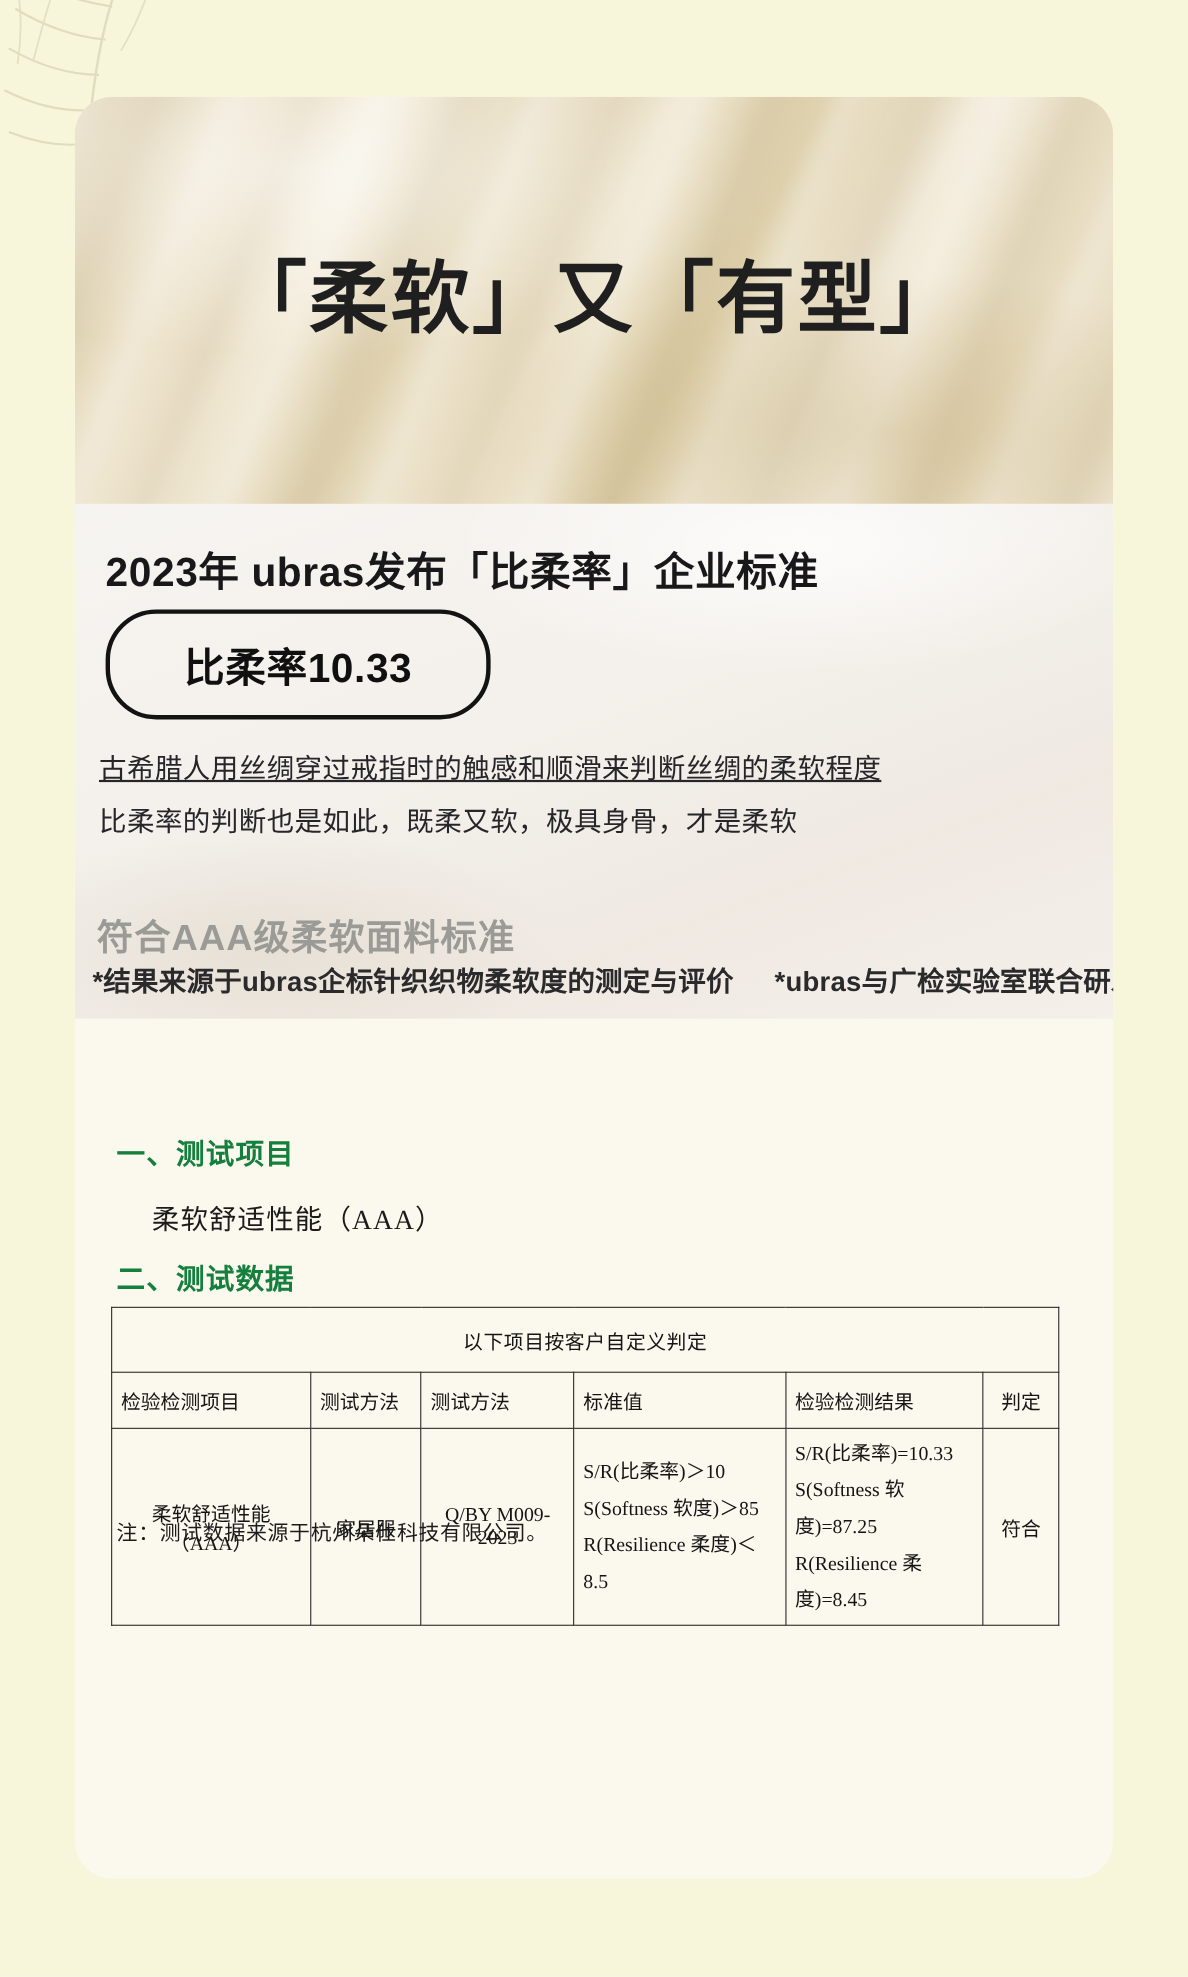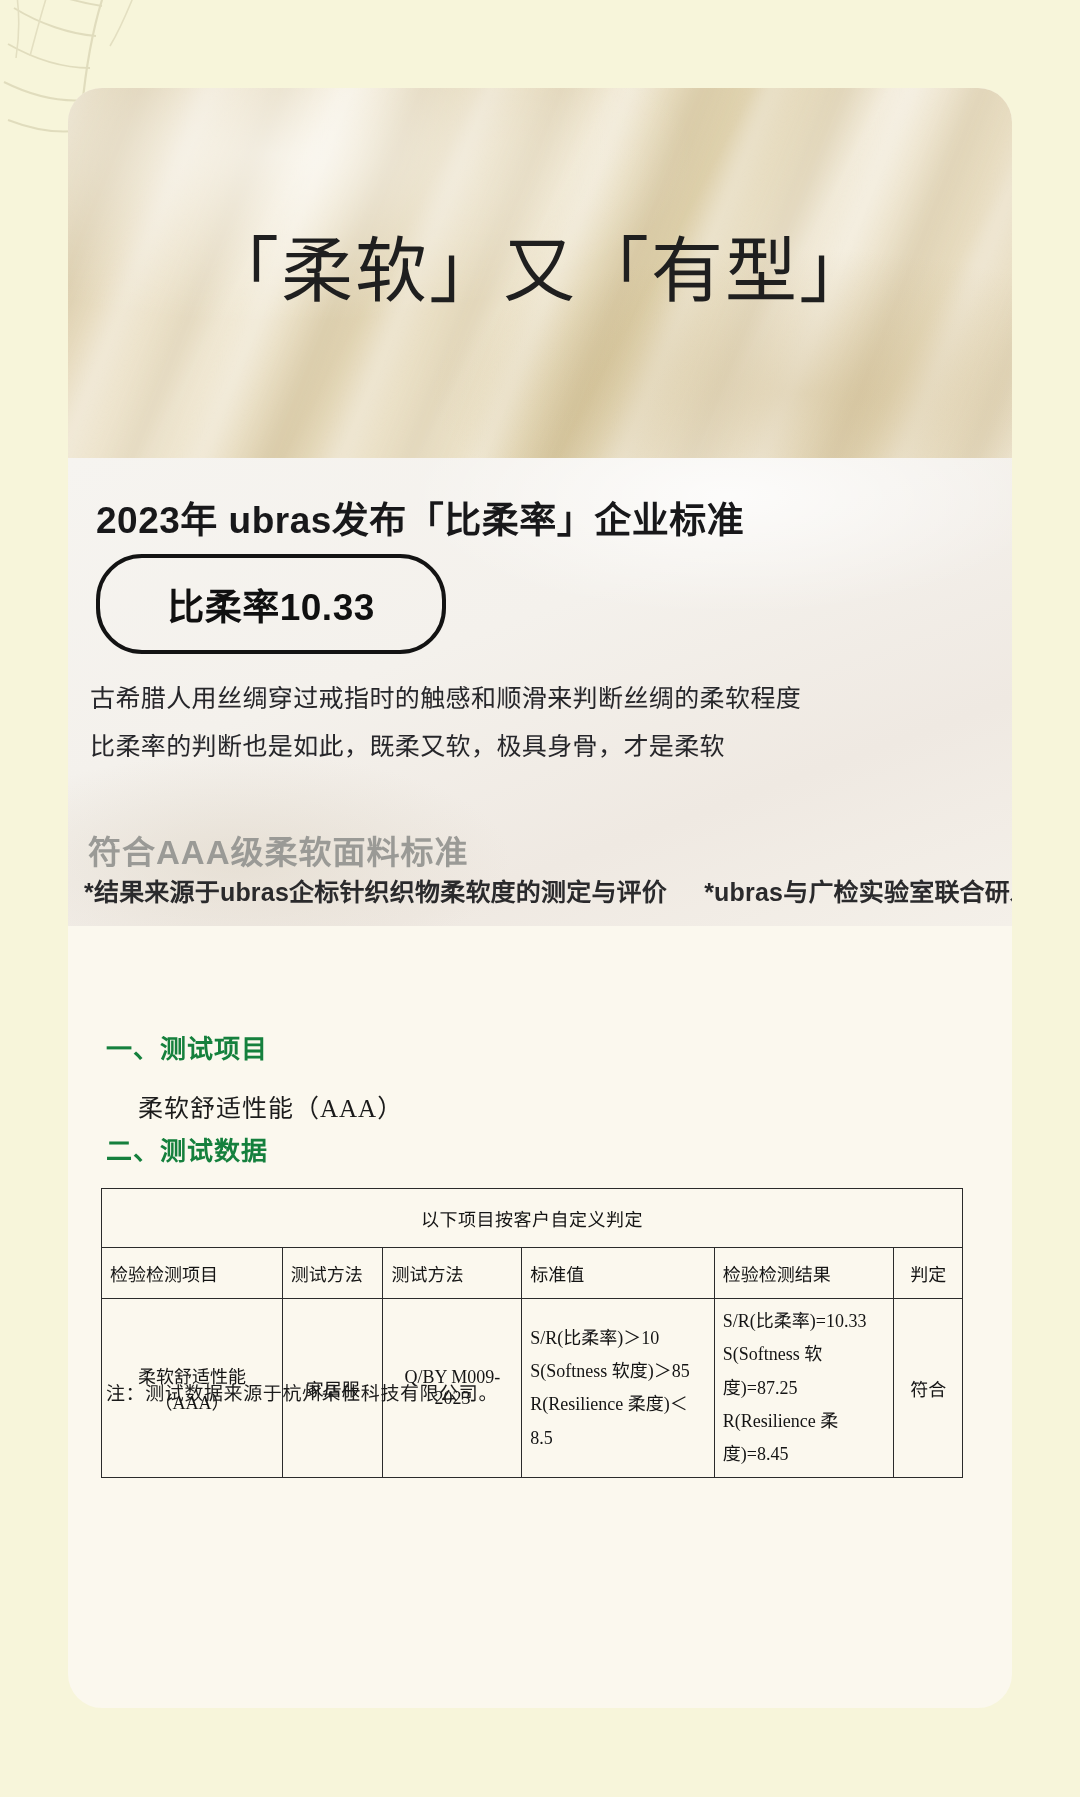--- a/index.html
+++ b/index.html
@@ -73,21 +73,21 @@
   .hero-title {
     position: absolute;
     left: 0;
     right: 0;
     top: 148px;
     text-align: center;
     font-size: 72px;
     line-height: 1;
     letter-spacing: 2px;
     color: #1f1f1f;
-    font-weight: 400;
+    font-weight: 700;
     font-family: "Liberation Serif", "DejaVu Serif", serif;
     z-index: 3;
     white-space: nowrap;
   }
 
   
   .panel {
     position: absolute;
     left: 0;
     top: 370px;
@@ -139,21 +139,21 @@
   }
 
   .desc {
     position: absolute;
     left: 22px;
     font-size: 25px;
     color: #26262a;
     letter-spacing: 0.4px;
     white-space: nowrap;
   }
-  .desc-1 { top: 220px; }
+  .desc-1 { top: 220px; text-decoration: underline; }
   .desc-2 { top: 268px; }
 
   .aaa-line {
     position: absolute;
     left: 20px;
     top: 368px;
     font-size: 33px;
     font-weight: 700;
     color: #9a9a96;
     letter-spacing: 1px;
@@ -193,21 +193,21 @@
   .sec-1-val {
     position: absolute;
     left: 70px;
     top: 162px;
     font-size: 25px;
     color: #1b1b1b;
     font-family: "Liberation Serif", "DejaVu Serif", serif;
     letter-spacing: 1px;
     white-space: nowrap;
   }
-  .sec-2 { left: 38px; top: 204px; }
+  .sec-2 { left: 38px; top: 216px; }
 
   table.data {
     position: absolute;
     left: 33px;
     top: 262px;
     width: 862px;
     border-collapse: collapse;
     font-family: "Liberation Serif", "DejaVu Serif", serif;
     background: transparent;
   }

